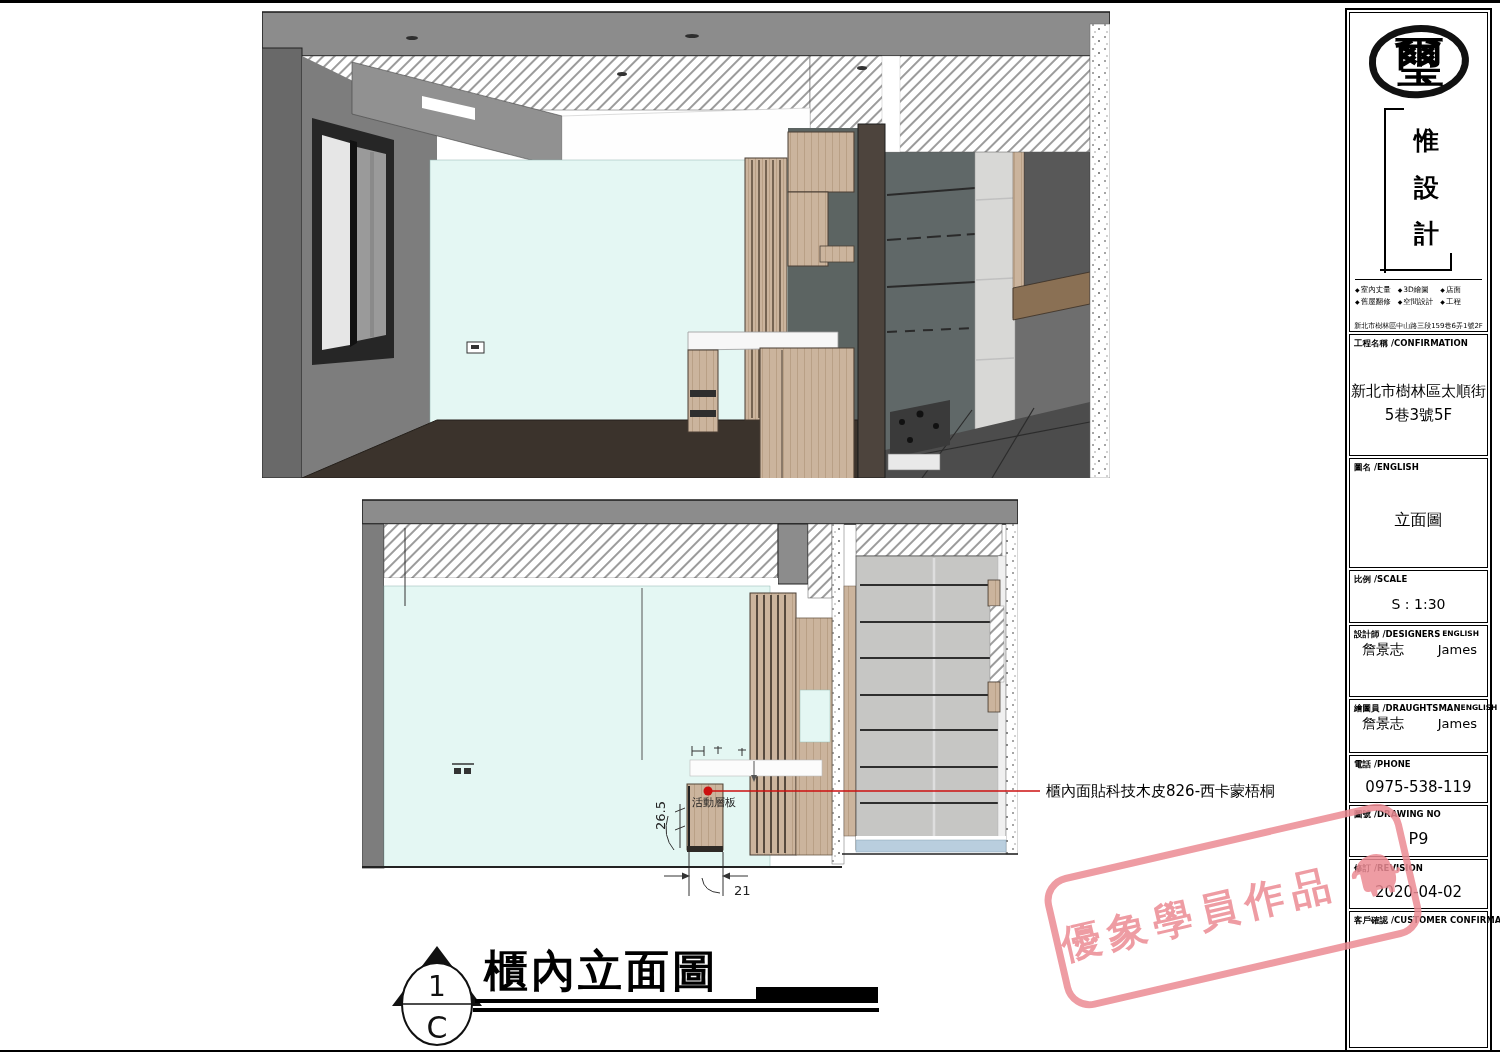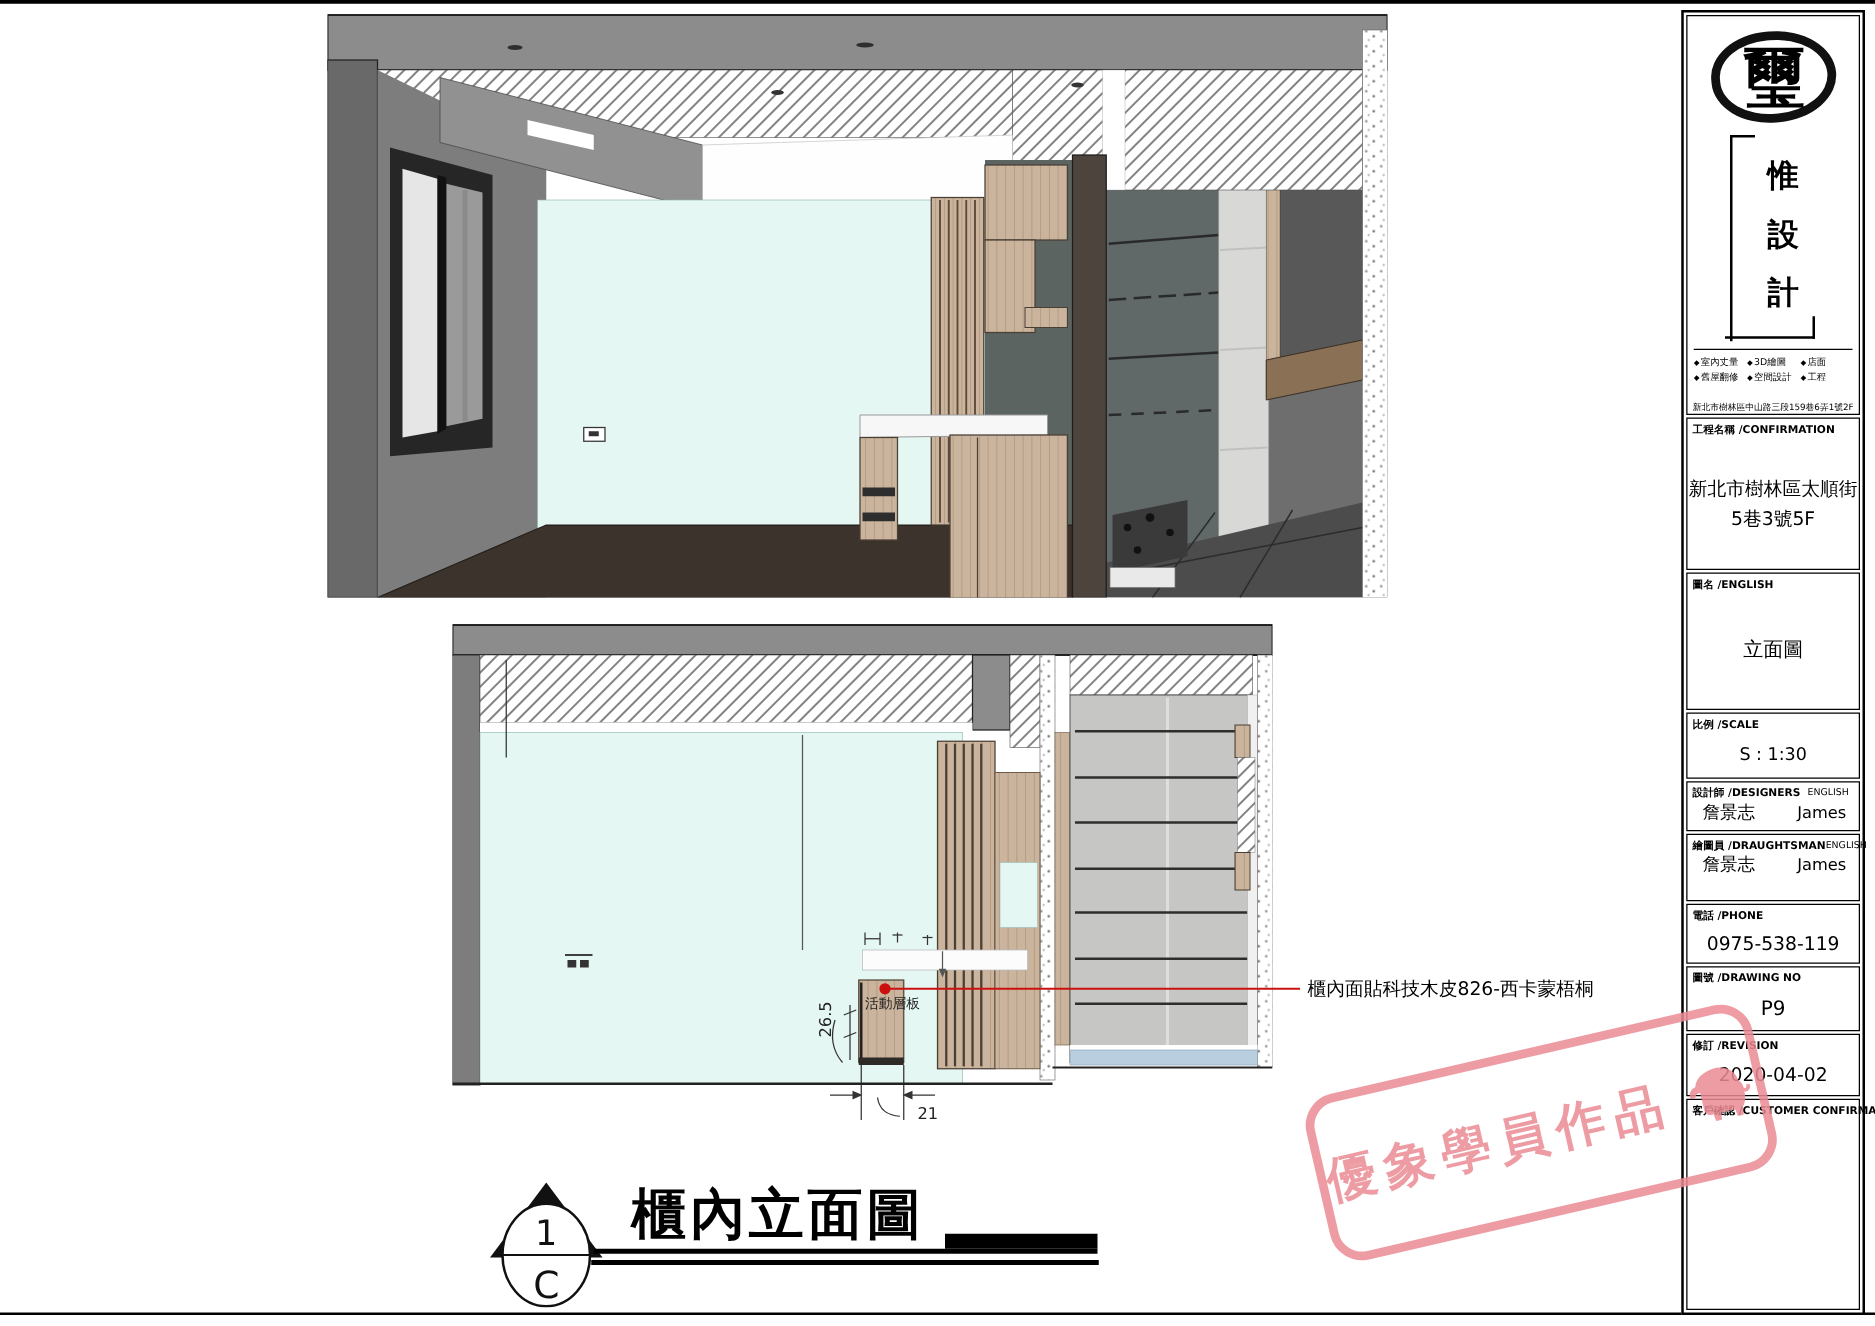--- a/index.html
+++ b/index.html
@@ -23,23 +23,23 @@
   .brand-col::after{content:"";position:absolute;right:2px;bottom:0;width:100%;height:16px;
                     border-bottom:2px solid #000;border-right:2px solid #000;}
   .brand-char{display:block;font-size:25px;font-weight:600;text-align:center;line-height:1.85;}
   .svc-rule{border-top:1.5px solid #000;margin:8px 5px 5px 5px;}
   .svc-grid{display:grid;grid-template-columns:1fr 1fr 1fr;gap:2px 1px;padding:0 5px;}
   .svc-item{font-size:7.5px;white-space:nowrap;}
   .svc-item .bullet{font-size:6px;margin-right:1px;}
   .tb-address{font-size:7px;text-align:center;margin-top:14px;white-space:nowrap;}
   .two-col{display:flex;justify-content:space-between;align-items:baseline;padding:0 10px 6px 12px;flex:1;}
   .lbl-row{display:flex;justify-content:space-between;padding:3px 8px 0 4px;}
-  .lbl-row .eng{font-size:7.5px;font-weight:400;text-align:center;}
+  .lbl-row .eng{font-size:7.5px;font-weight:700;text-align:center;}
   
-  .main-title{position:absolute;left:505px;top:942px;font-size:44px;font-weight:600;letter-spacing:3px;}
+  .main-title{position:absolute;left:484px;top:942px;font-size:44px;font-weight:600;letter-spacing:3px;}
   
   .annotation{position:absolute;left:1046px;top:782px;font-size:15px;white-space:nowrap;}
   .overlay{position:absolute;left:0;top:0;pointer-events:none;}
   
   .stamp{position:absolute;left:1050px;top:838px;width:352px;height:122px;
          border:7px solid #ec8b94;border-radius:26px;transform:rotate(-13deg);
          display:flex;align-items:center;justify-content:center;gap:10px;opacity:.85;background:transparent;}
   .stamp-text{color:#ec8b94;font-size:40px;font-weight:bold;letter-spacing:7px;white-space:nowrap;}
 </style>
 </head>
@@ -294,21 +294,21 @@
     <div class="tb-sec" style="height:110px">
       <div class="sec-label">圖名 /ENGLISH</div>
       <div class="sec-mid" style="font-size:16px">立面圖</div>
     </div>
 
     <div class="tb-sec" style="height:53px">
       <div class="sec-label">比例 /SCALE</div>
       <div class="sec-mid" style="font-size:14px">S : 1:30</div>
     </div>
 
-    <div class="tb-sec" style="height:40px">
+    <div class="tb-sec" style="height:72px">
       <div class="lbl-row">
         <span class="sec-label" style="padding:0">設計師 /DESIGNERS</span>
         <span class="eng">ENGLISH</span>
       </div>
       <div class="two-col">
         <span style="font-size:14px">詹景志</span>
         <span style="font-size:13px">James</span>
       </div>
     </div>
 

